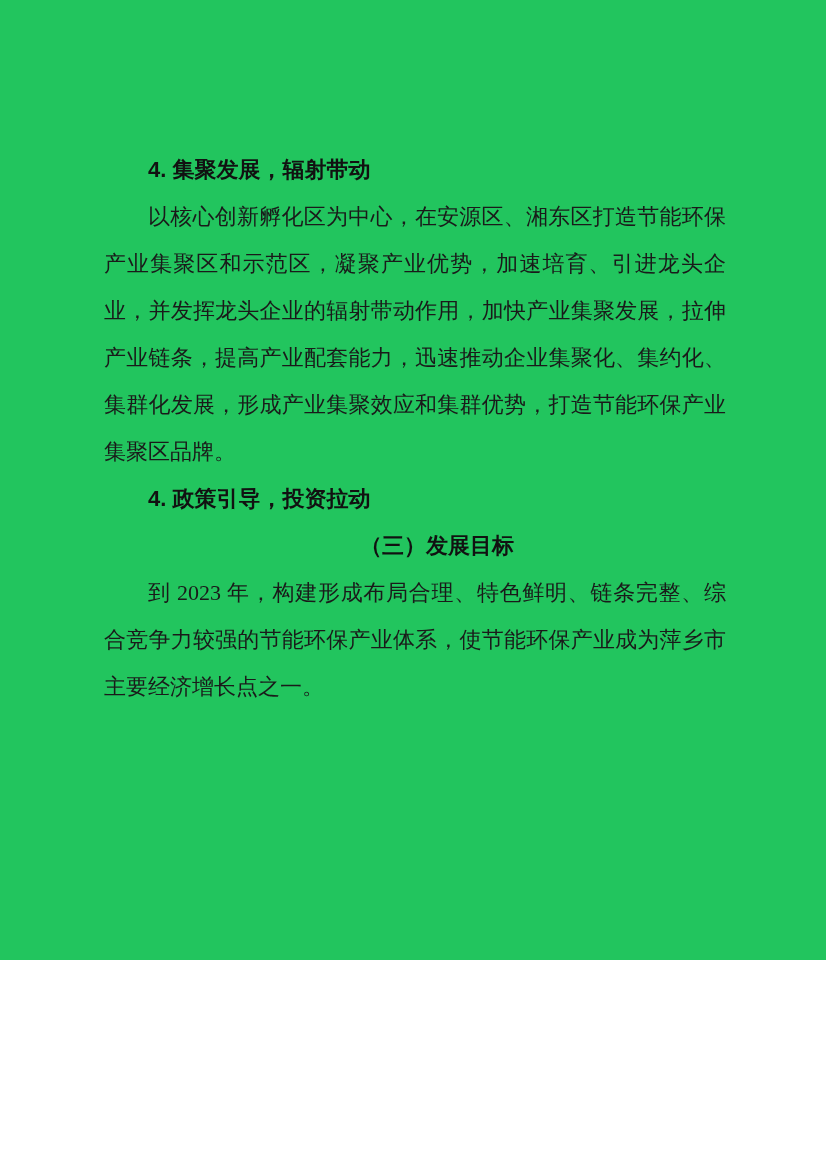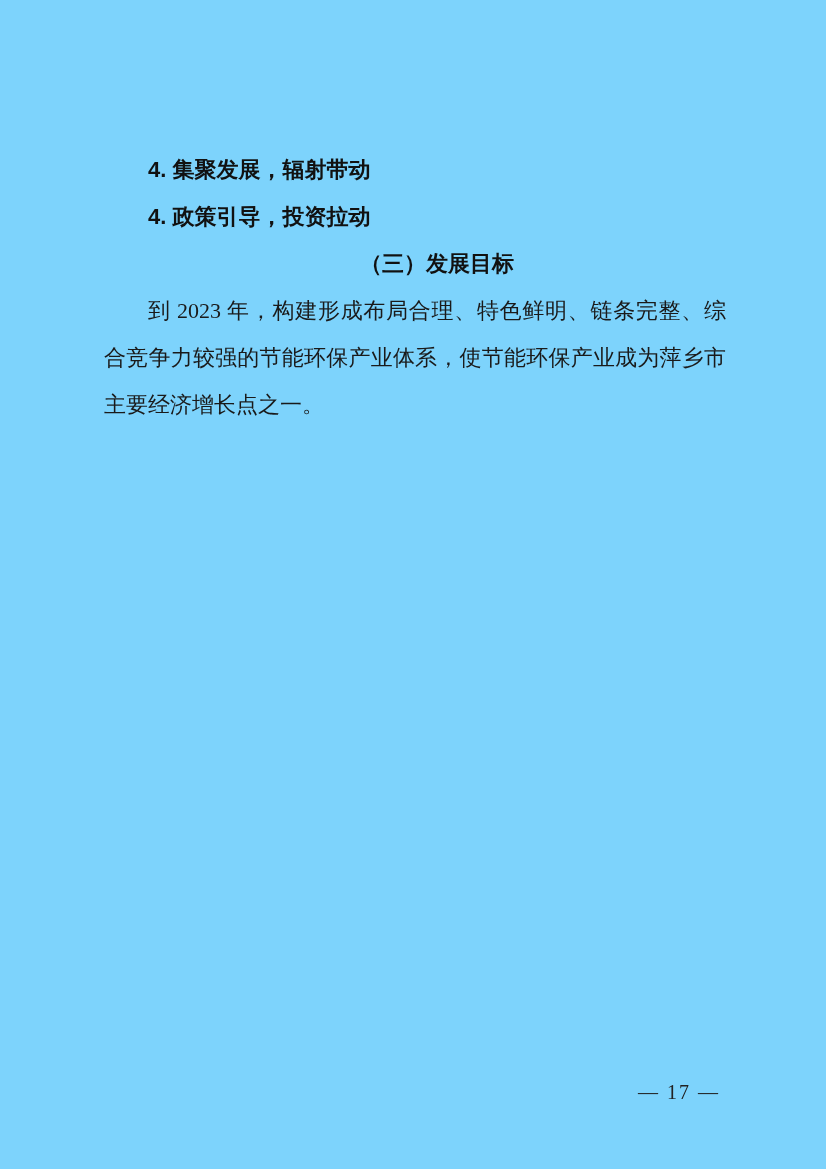--- a/index.html
+++ b/index.html
@@ -3,22 +3,22 @@
 <meta charset="utf-8">
 <style>
   html, body {
     margin: 0;
     padding: 0;
     background: #ffffff;
   }
   .page {
     position: relative;
     width: 826px;
-    height: 1169px;
-    background: #7dd3fc;
+    height: 960px;
+    background: #22c55e;
     overflow: hidden;
     color: #1a1a1a;
   }
   .content {
     position: absolute;
     left: 104px;
     top: 146px;
     width: 622px;
   }
   .para {
@@ -63,20 +63,21 @@
   }
 </style>
 </head>
 <body>
 
 <div class="page">
   <div class="content">
 
     <h2 class="heading-num">4. 集聚发展，辐射带动</h2>
 
+    <p class="para">以核心创新孵化区为中心，在安源区、湘东区打造节能环保产业集聚区和示范区，凝聚产业优势，加速培育、引进龙头企业，并发挥龙头企业的辐射带动作用，加快产业集聚发展，拉伸产业链条，提高产业配套能力，迅速推动企业集聚化、集约化、集群化发展，形成产业集聚效应和集群优势，打造节能环保产业集聚区品牌。</p>
 
     <h2 class="heading-num">4. 政策引导，投资拉动</h2>
 
 
     <h3 class="heading-sub">（三）发展目标</h3>
 
     <p class="para">到 2023 年，构建形成布局合理、特色鲜明、链条完整、综合竞争力较强的节能环保产业体系，使节能环保产业成为萍乡市主要经济增长点之一。</p>
 
   </div>
 

